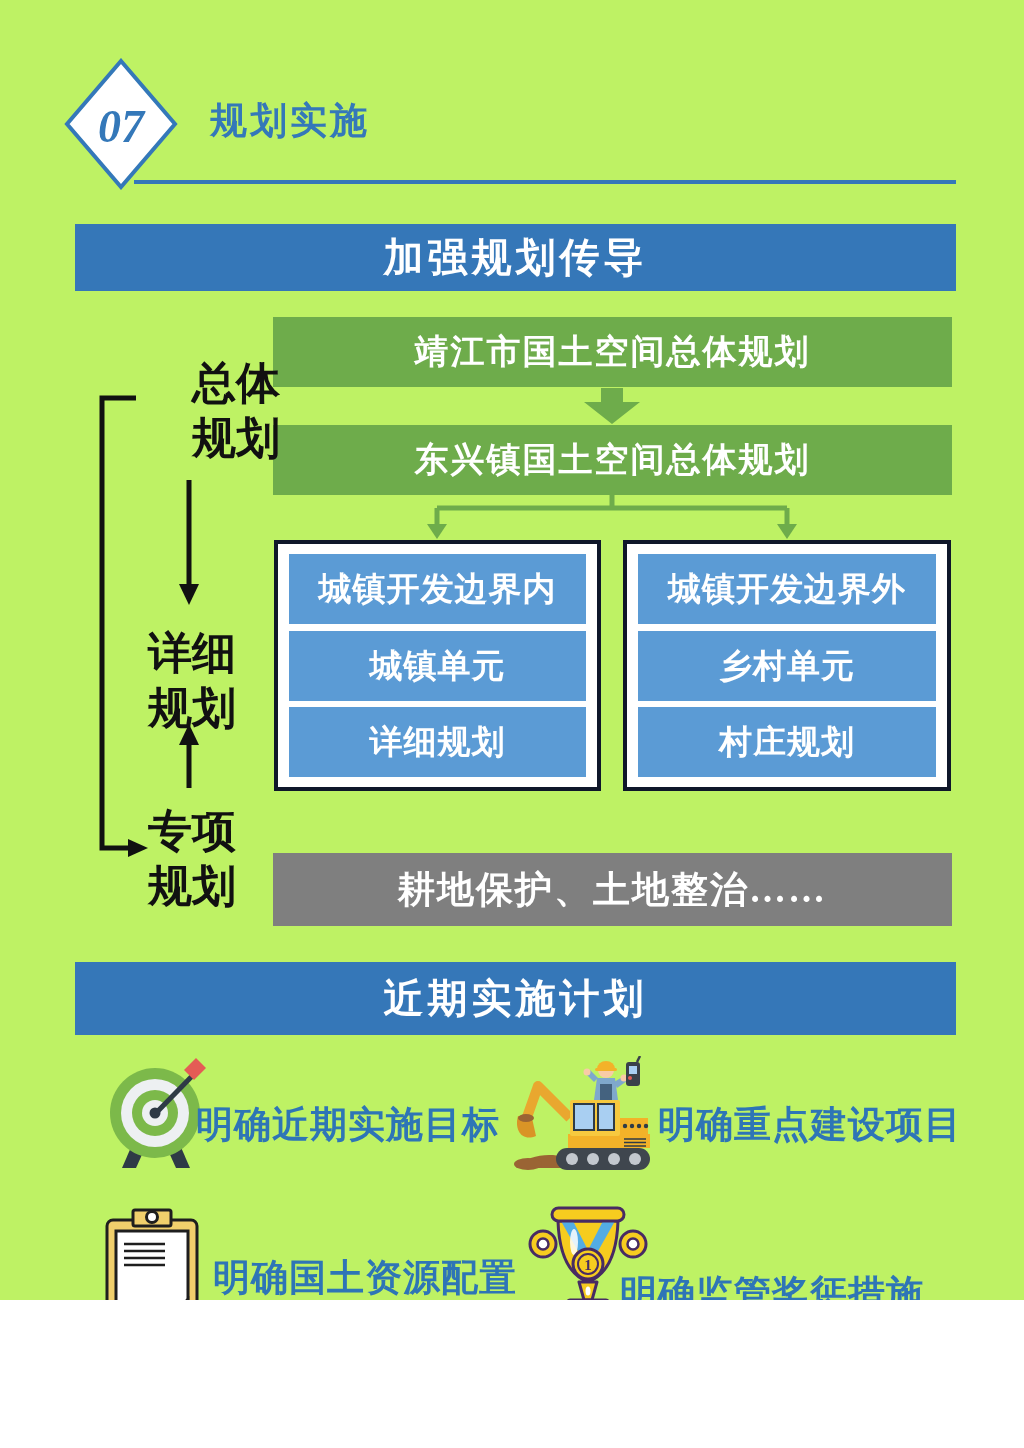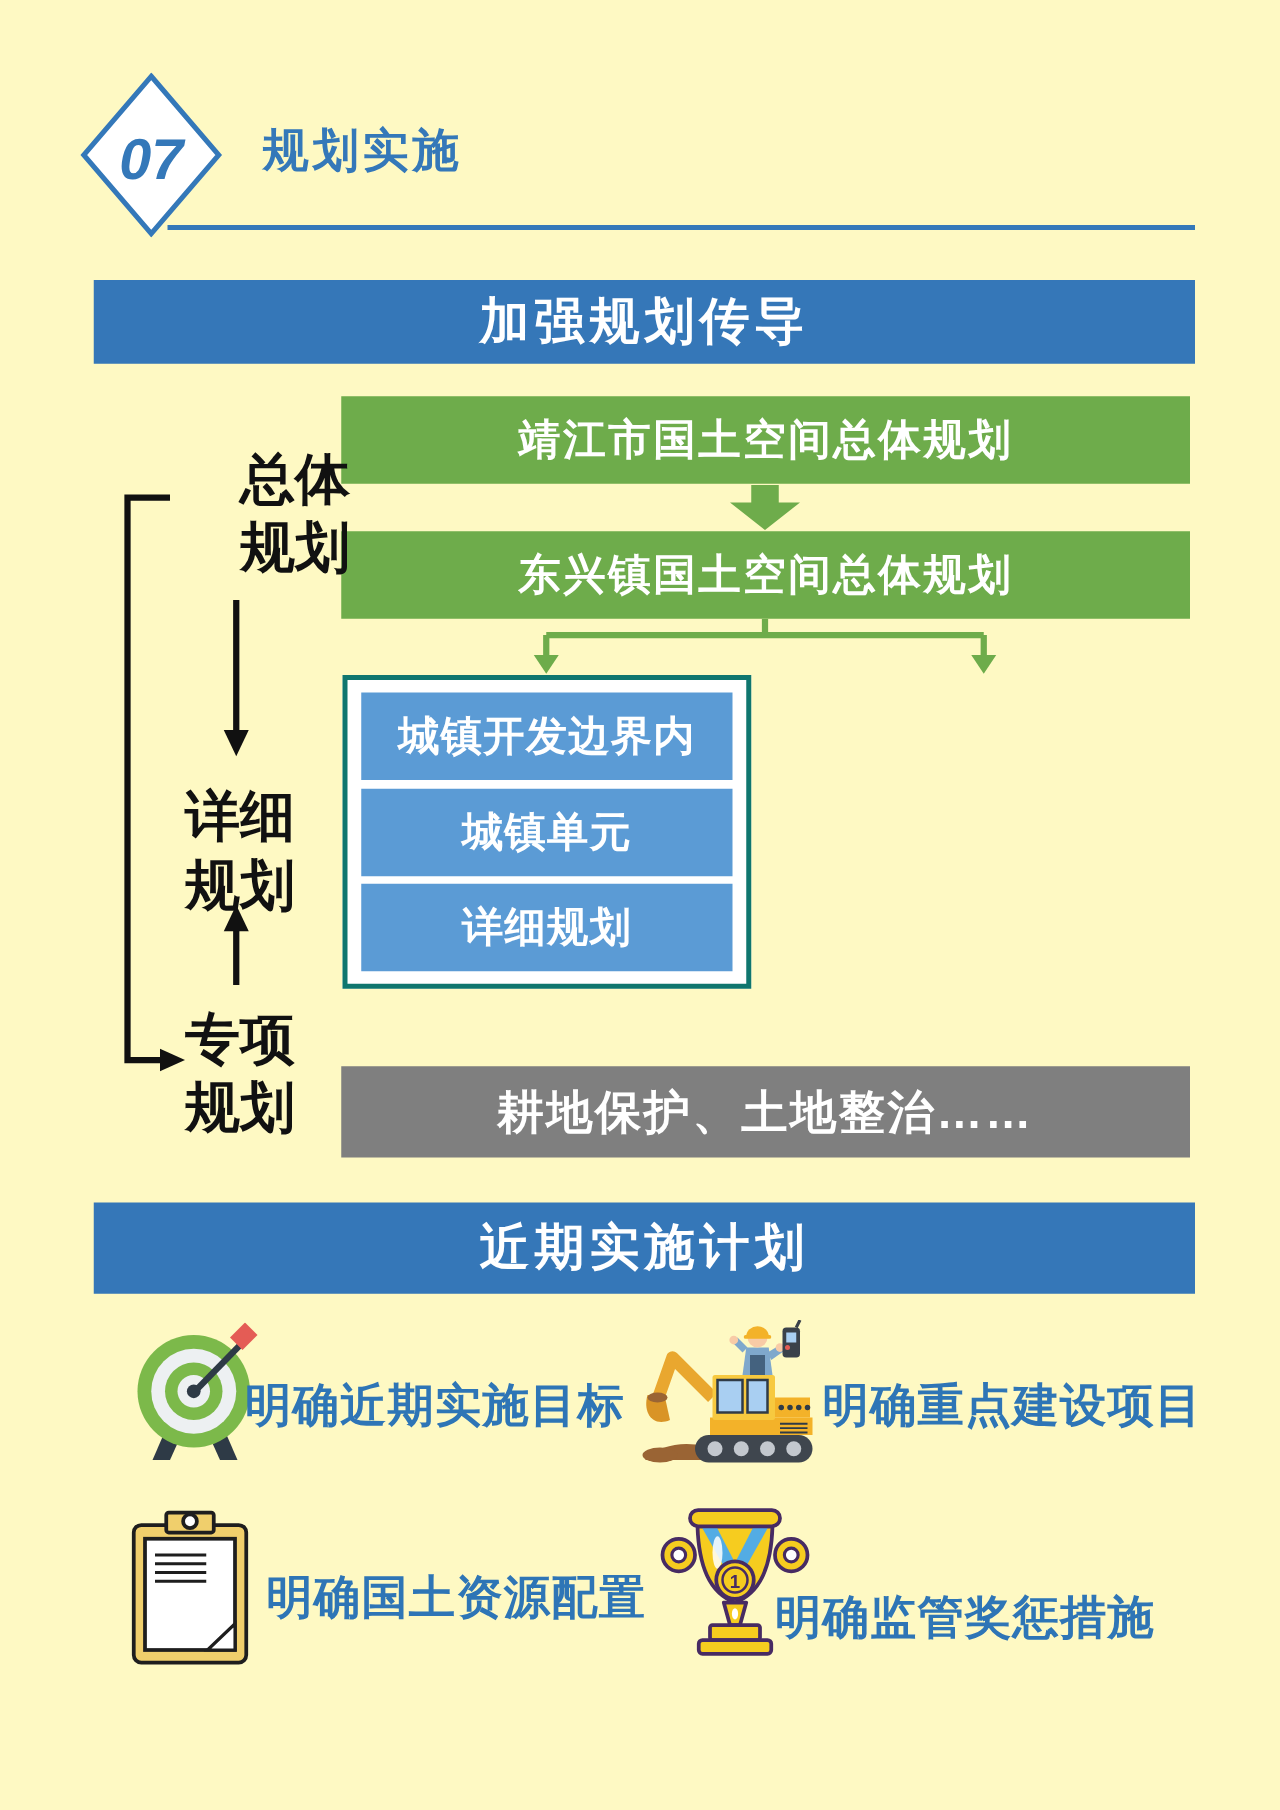--- a/index.html
+++ b/index.html
@@ -1,29 +1,29 @@
 <!DOCTYPE html>
 <html><head>
 <meta charset="utf-8">
 <style>
   html,body{margin:0;padding:0;background:#fff;}
-  .page{position:relative;width:1024px;height:1448px;background:#fef9c3;overflow:hidden;
-        font-family:Liberation Sans, sans-serif;}
+  .page{position:relative;width:1024px;height:1300px;background:#bef264;overflow:hidden;
+        font-family:Liberation Serif, serif;}
   .abs{position:absolute;}
   .page-title{font-size:37px;font-weight:800;color:#3478B9;letter-spacing:3px;}
   .diamond-number{width:114px;text-align:center;font-size:46px;font-weight:800;
         font-style:italic;color:#3478B9;}
   .title-underline{background:#3478B9;height:4px;}
   .banner{left:75px;width:881px;background:#3577B8;color:#fff;text-align:center;
         font-weight:800;font-size:40px;letter-spacing:4px;}
   .banner.b1{top:224px;height:67px;line-height:67px;}
   .banner.b2{top:962px;height:73px;line-height:73px;}
   .green-box{left:273px;width:679px;height:70px;background:#6EAC4B;color:#fff;
         text-align:center;font-weight:800;font-size:34px;line-height:70px;letter-spacing:2px;}
-  .col-container{top:540px;width:327px;height:251px;border:4px solid #0f766e;background:#fff;
+  .col-container{top:540px;width:327px;height:251px;border:4px solid #0f172a;background:#fff;
         box-sizing:border-box;display:flex;flex-direction:column;justify-content:space-between;
         padding:10px 11px;}
   .cell{height:70px;background:#5B9BD5;color:#fff;text-align:center;font-weight:800;
         font-size:33px;line-height:70px;letter-spacing:1px;}
   .gray-bar{left:273px;top:817px;width:679px;height:73px;background:#7F7F7F;color:#fff;
         text-align:center;font-weight:800;font-size:37px;line-height:73px;letter-spacing:2px;margin-top:36px;}
   .side-label{left:146px;width:92px;font-size:44px;font-weight:800;color:#111;
         line-height:1.25;word-break:break-all;text-align:center;}
   .item-label{font-size:37px;font-weight:800;color:#2E75B6;letter-spacing:1px;}
 </style>
@@ -54,20 +54,25 @@
     <polygon points="427,29 447,29 437,44" fill="#6EAC4B"></polygon>
     <polygon points="777,29 797,29 787,44" fill="#6EAC4B"></polygon>
   </svg>
 
   <div class="abs col-container" style="left:274px;">
     <div class="cell">城镇开发边界内</div>
     <div class="cell">城镇单元</div>
     <div class="cell">详细规划</div>
   </div>
 
+  <div class="abs col-container" style="left:623px;width:328px;">
+    <div class="cell">城镇开发边界外</div>
+    <div class="cell">乡村单元</div>
+    <div class="cell">村庄规划</div>
+  </div>
 
   <div class="abs gray-bar">耕地保护、土地整治……</div>
 
   <div class="abs side-label" style="top:356px;margin-left:44px;">总体规划</div>
   <div class="abs side-label" style="top:626px;">详细规划</div>
   <div class="abs side-label" style="top:804px;">专项规划</div>
 
   <svg class="abs" style="left:92px;top:390px;" width="130" height="470" viewBox="0 0 130 470">
     <path d="M44,8 H10 V458 H36" stroke="#111" stroke-width="5" fill="none"></path>
     <polygon points="36,449 36,467 56,458" fill="#111"></polygon>

